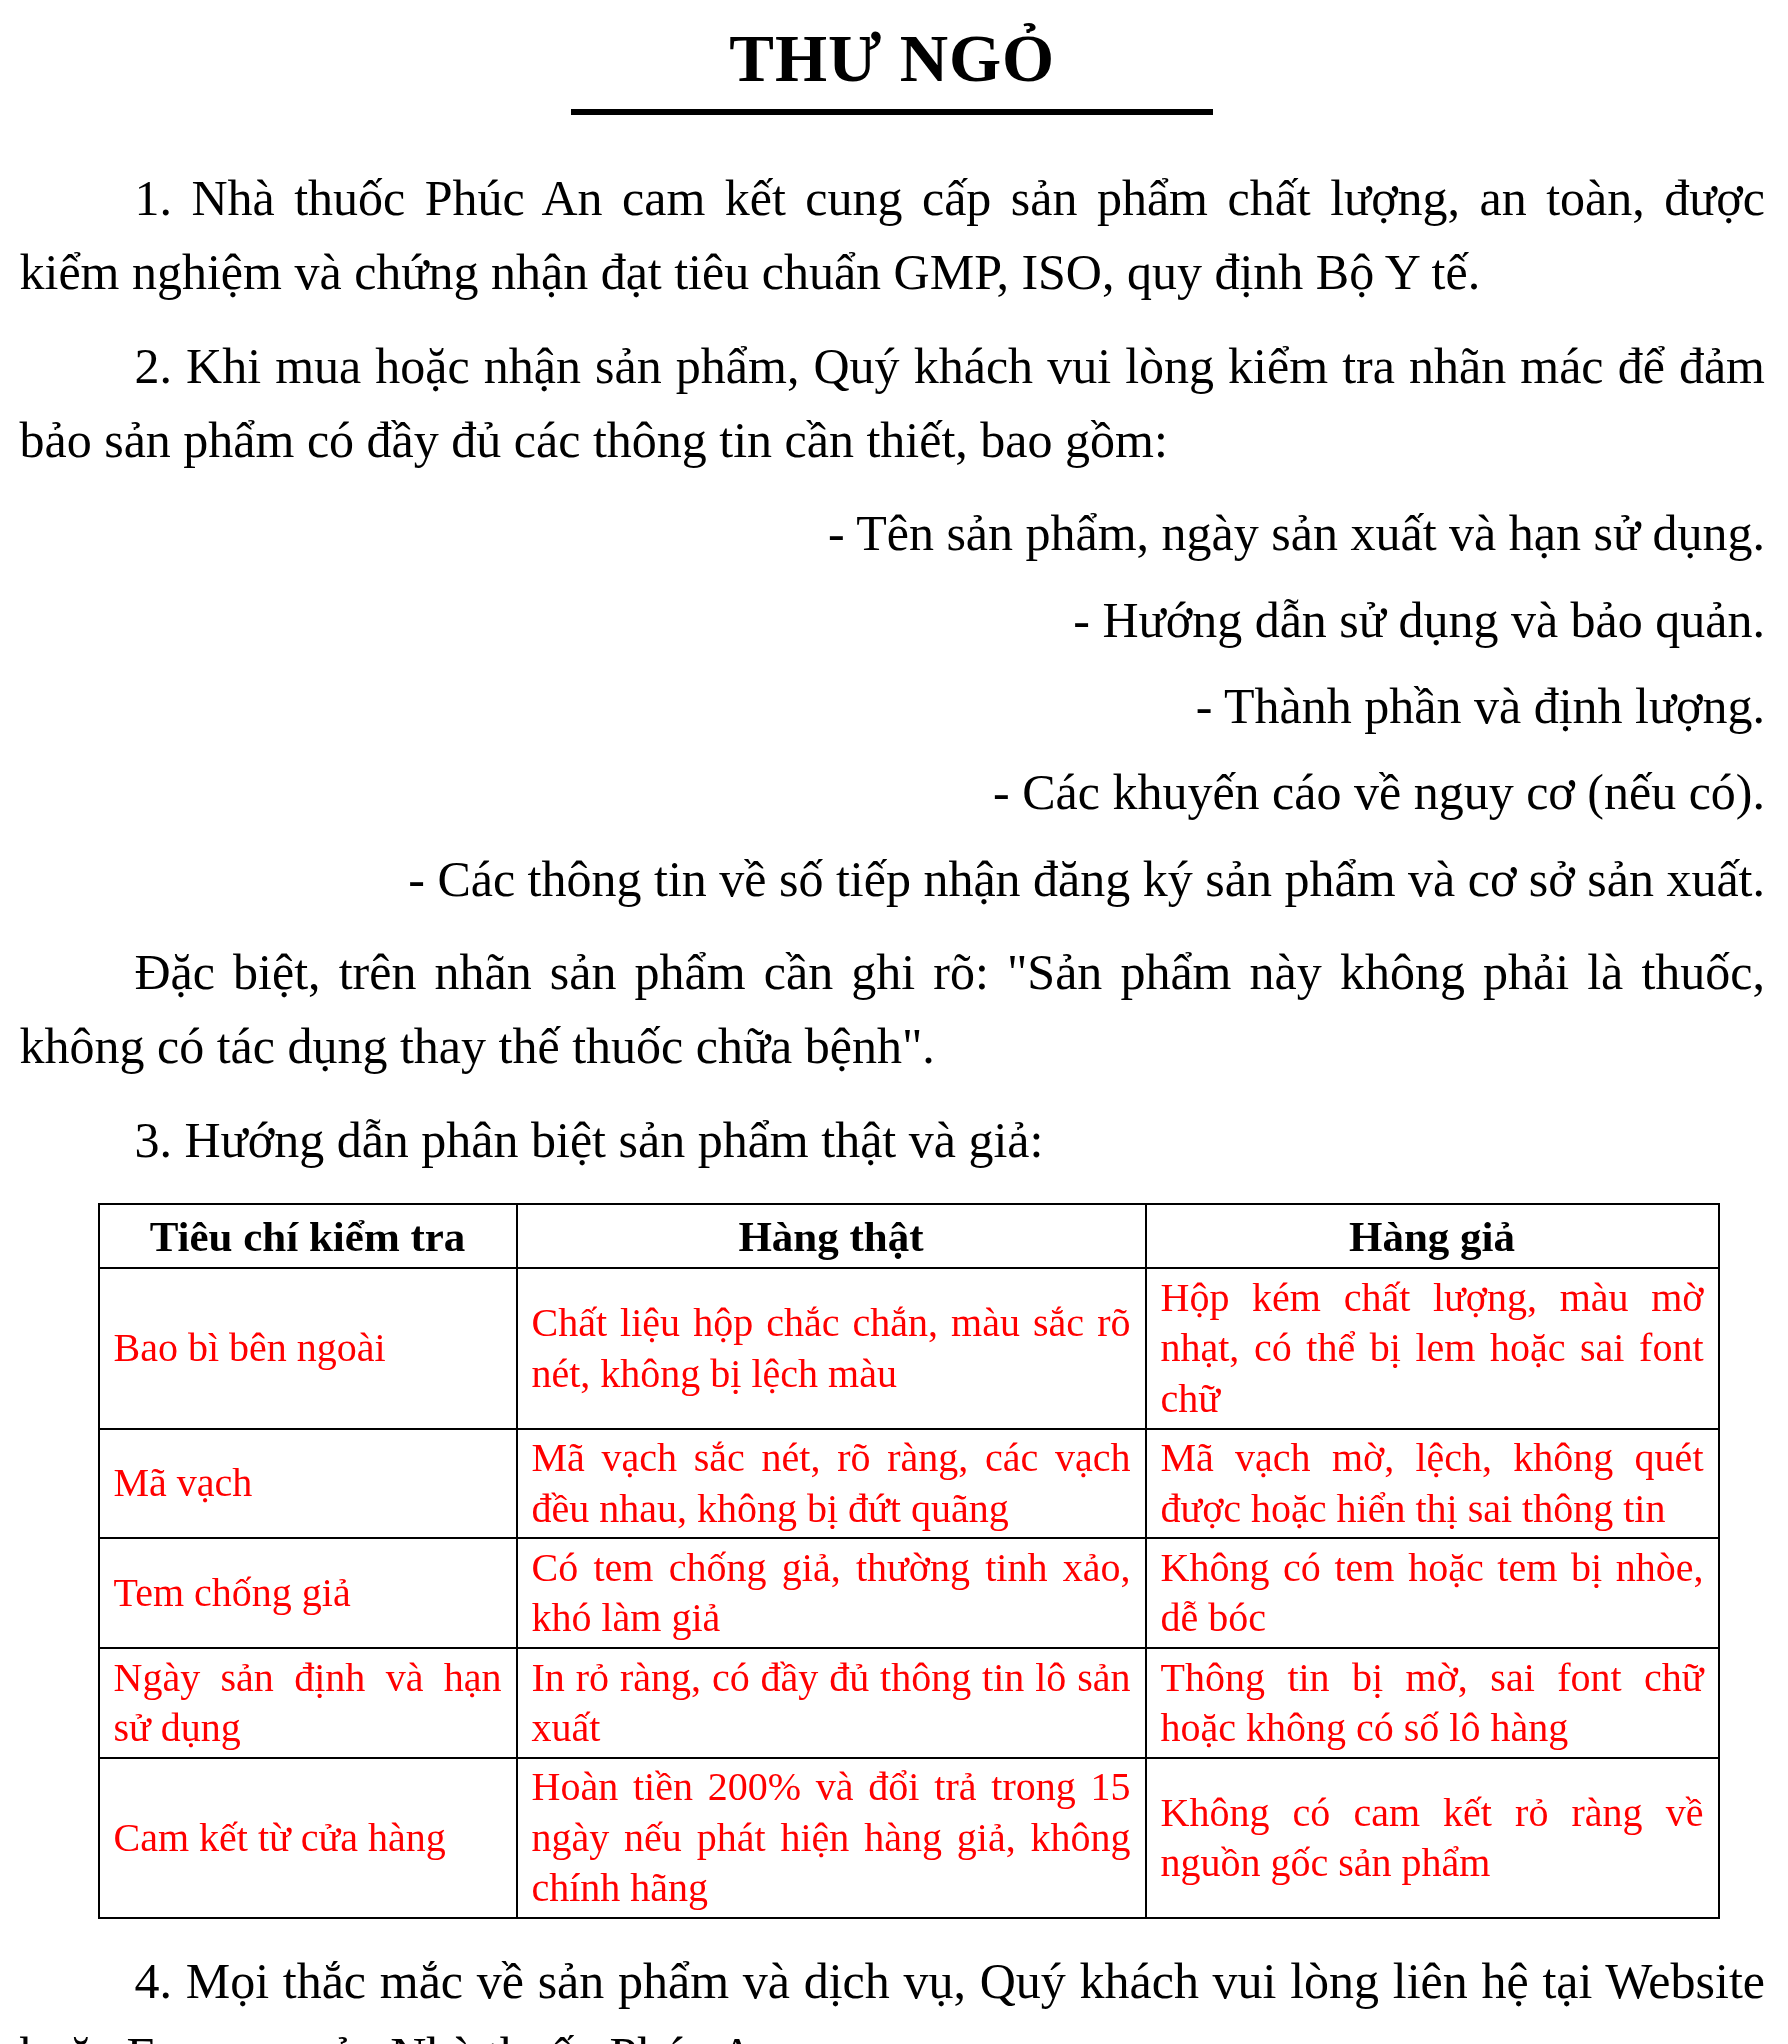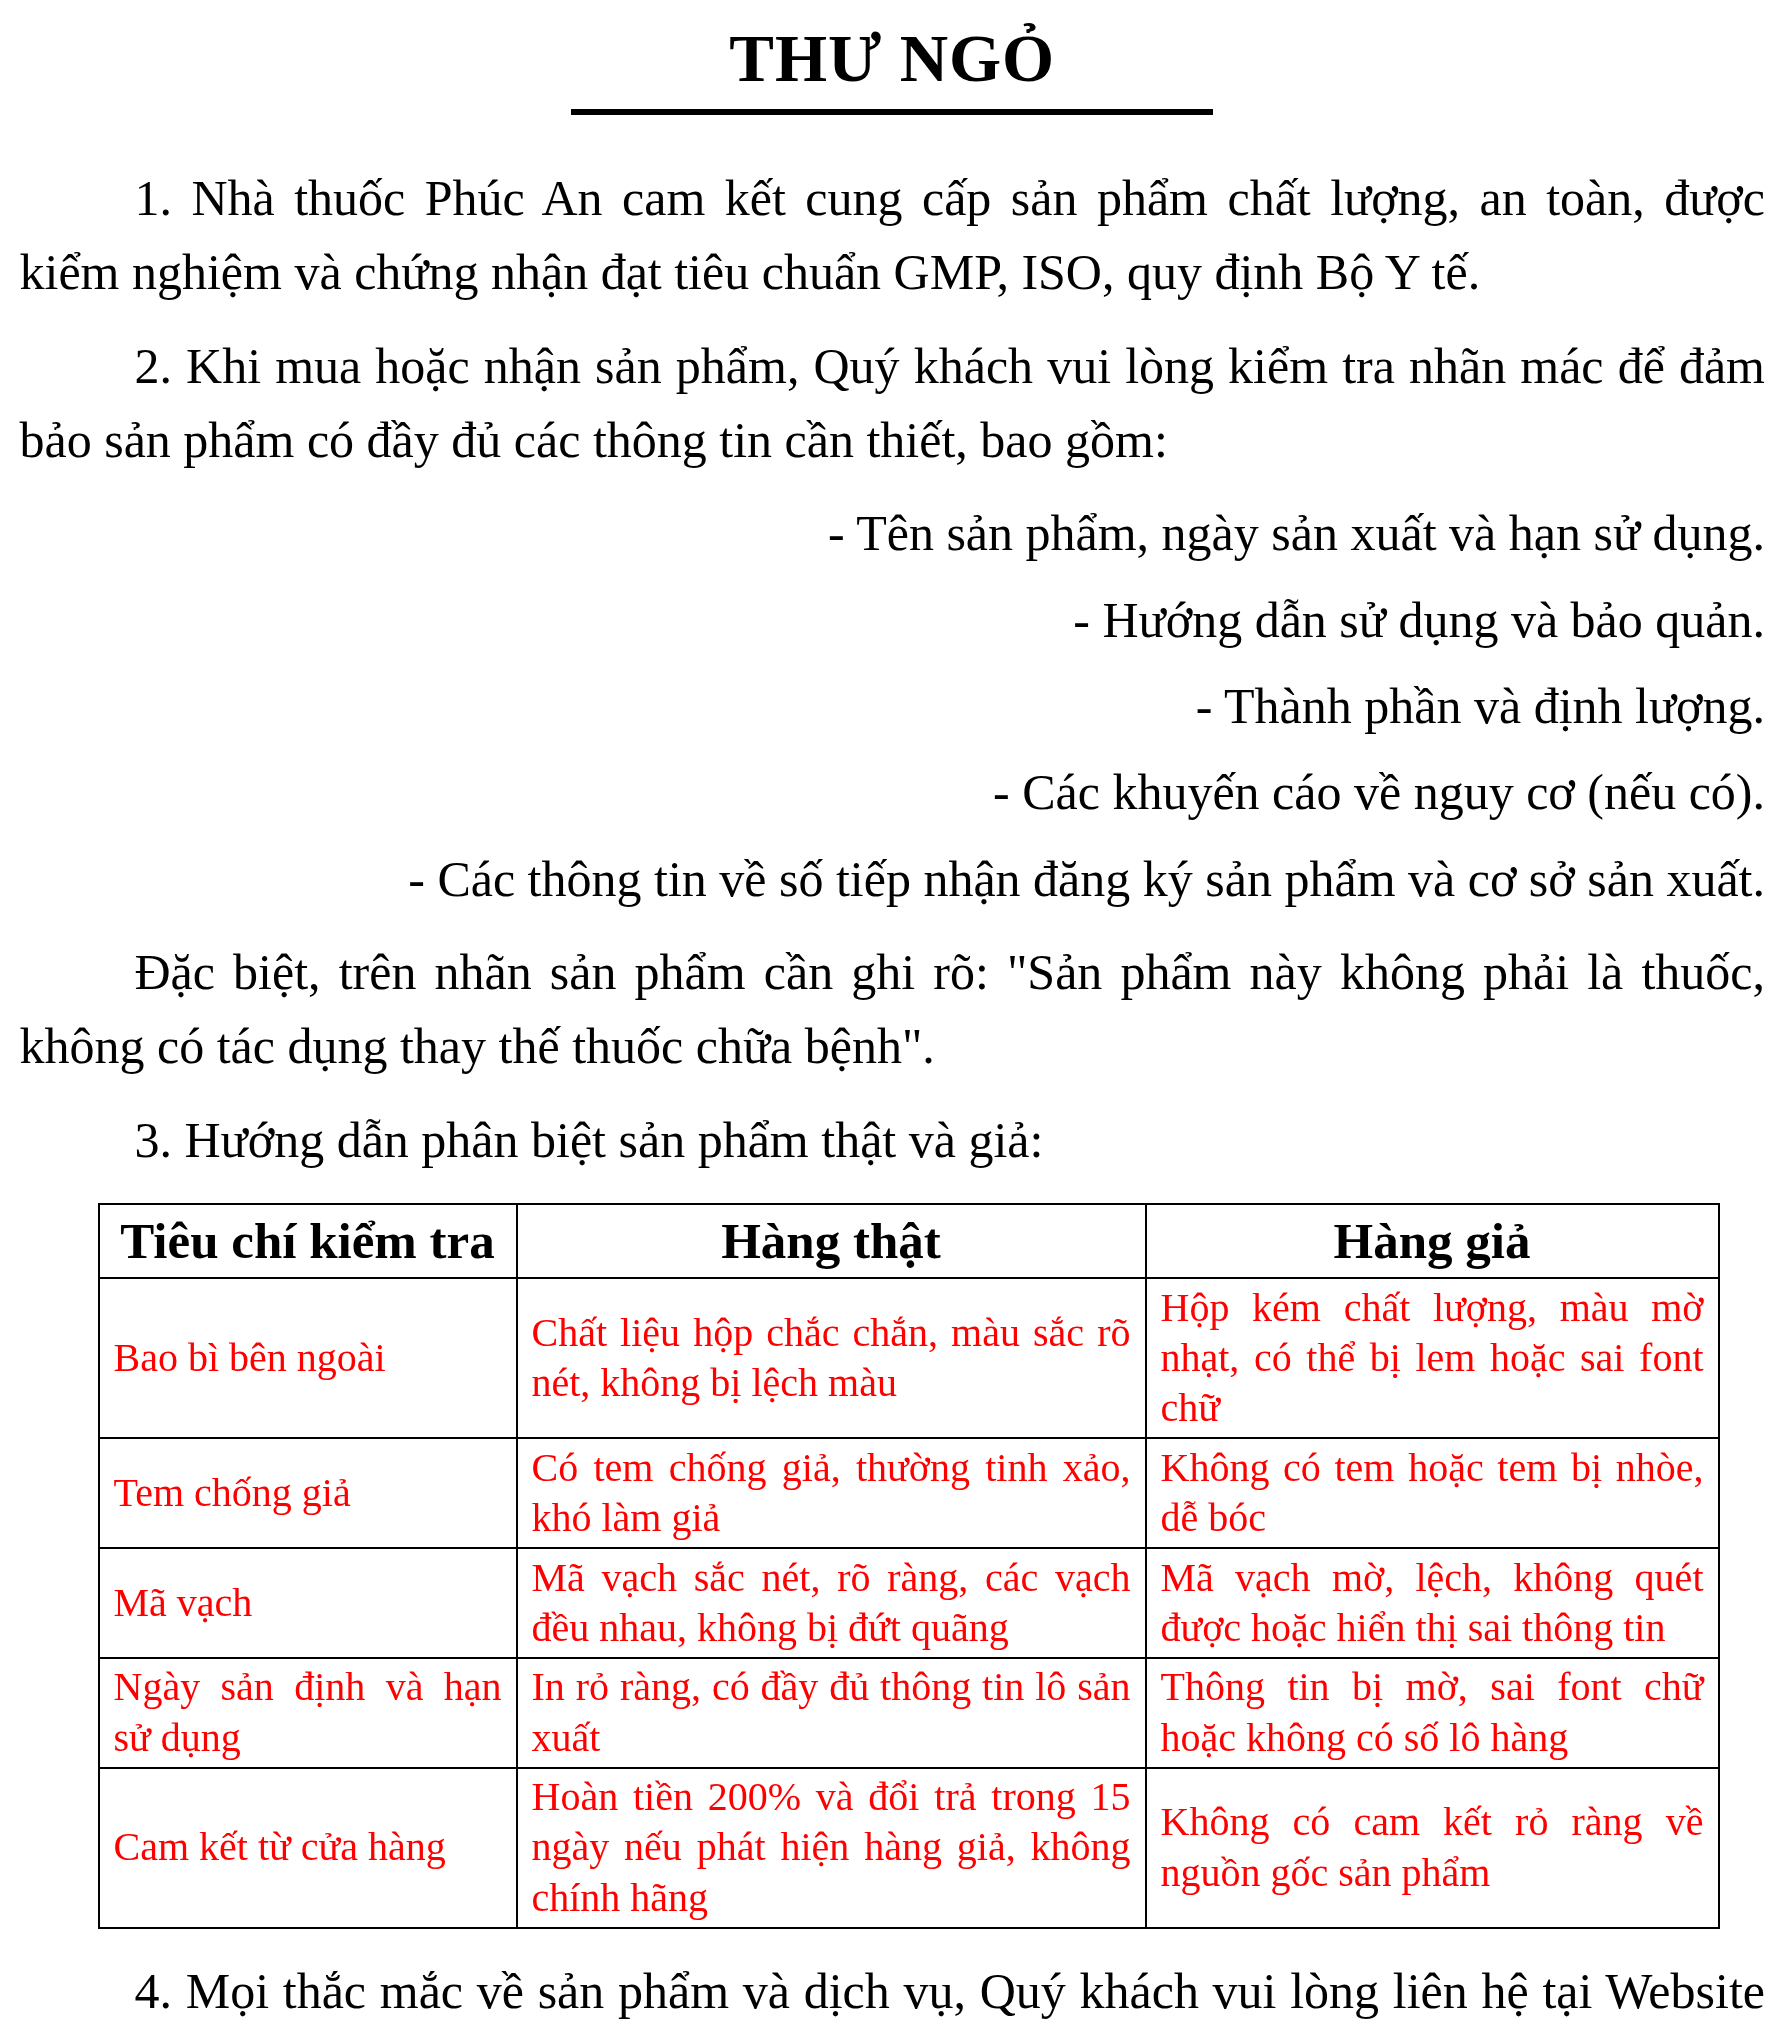--- a/index.html
+++ b/index.html
@@ -57,21 +57,21 @@
   }
   table.compare col.c1 { width: 418px; }
   table.compare col.c2 { width: 629px; }
   table.compare col.c3 { width: 573px; }
   table.compare th, table.compare td {
     border: 2.7px solid var(--ink);
     vertical-align: middle;
     padding: 3.5px 14px;
   }
   table.compare th {
-    font-size: 51px;
+    font-size: 43px;
     font-weight: bold;
     text-align: center;
     line-height: 1.2;
     padding: 5.3px 8.9px;
     border-radius: 9px;
   }
   table.compare td {
     color: var(--red);
     font-size: 40px;
     line-height: 1.26;
@@ -114,28 +114,28 @@
           <th>Hàng giả</th>
         </tr>
       </thead>
       <tbody>
         <tr>
           <td class="crit">Bao bì bên ngoài</td>
           <td class="detail">Chất liệu hộp chắc chắn, màu sắc rõ nét, không bị lệch màu</td>
           <td class="detail">Hộp kém chất lượng, màu mờ nhạt, có thể bị lem hoặc sai font chữ</td>
         </tr>
         <tr>
+          <td class="crit">Mã vạch</td>
+          <td class="detail">Mã vạch sắc nét, rõ ràng, các vạch đều nhau, không bị đứt quãng</td>
+          <td class="detail">Mã vạch mờ, lệch, không quét được hoặc hiển thị sai thông tin</td>
+        </tr>
+        <tr>
           <td class="crit">Tem chống giả</td>
           <td class="detail">Có tem chống giả, thường tinh xảo, khó làm giả</td>
           <td class="detail">Không có tem hoặc tem bị nhòe, dễ bóc</td>
-        </tr>
-        <tr>
-          <td class="crit">Mã vạch</td>
-          <td class="detail">Mã vạch sắc nét, rõ ràng, các vạch đều nhau, không bị đứt quãng</td>
-          <td class="detail">Mã vạch mờ, lệch, không quét được hoặc hiển thị sai thông tin</td>
         </tr>
         <tr>
           <td class="crit">Ngày sản định và hạn sử dụng</td>
           <td class="detail">In rỏ ràng, có đầy đủ thông tin lô sản xuất</td>
           <td class="detail">Thông tin bị mờ, sai font chữ hoặc không có số lô hàng</td>
         </tr>
         <tr>
           <td class="crit">Cam kết từ cửa hàng</td>
           <td class="detail"><b>Hoàn tiền 200% và đổi trả trong 15 ngày</b><span> nếu phát hiện hàng giả, không chính hãng</span></td>
           <td class="detail">Không có cam kết rỏ ràng về nguồn gốc sản phẩm</td>

